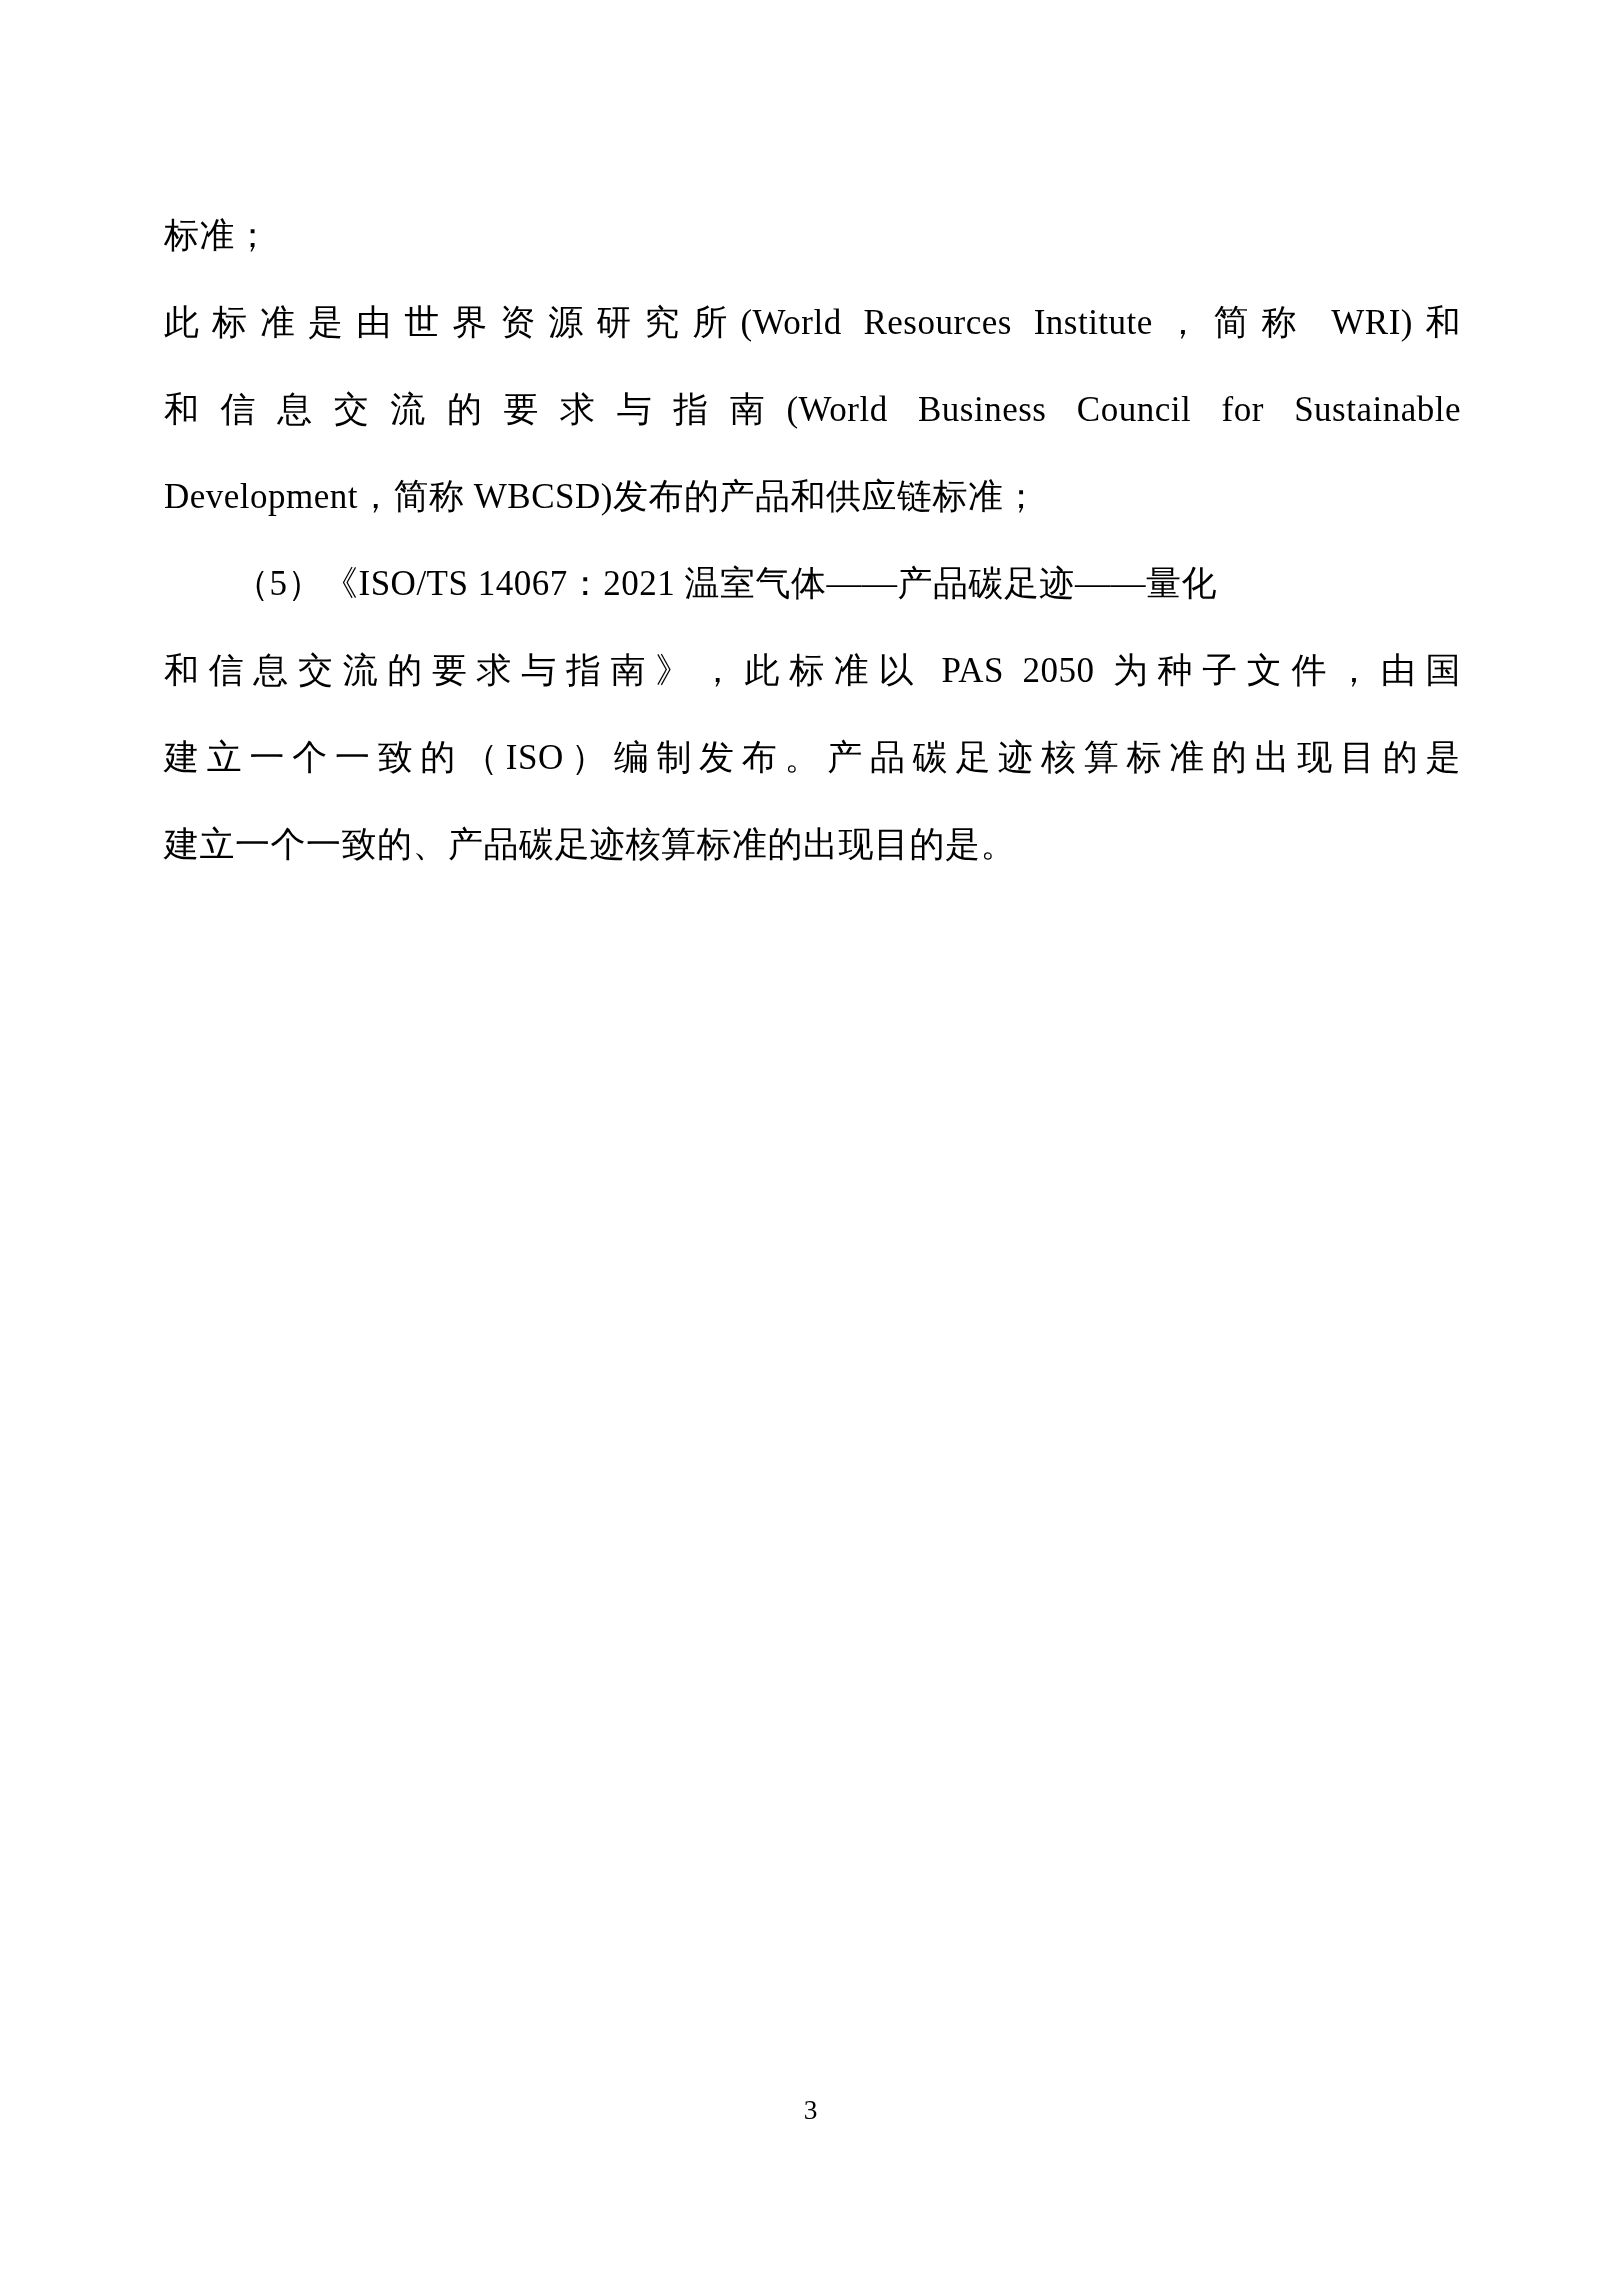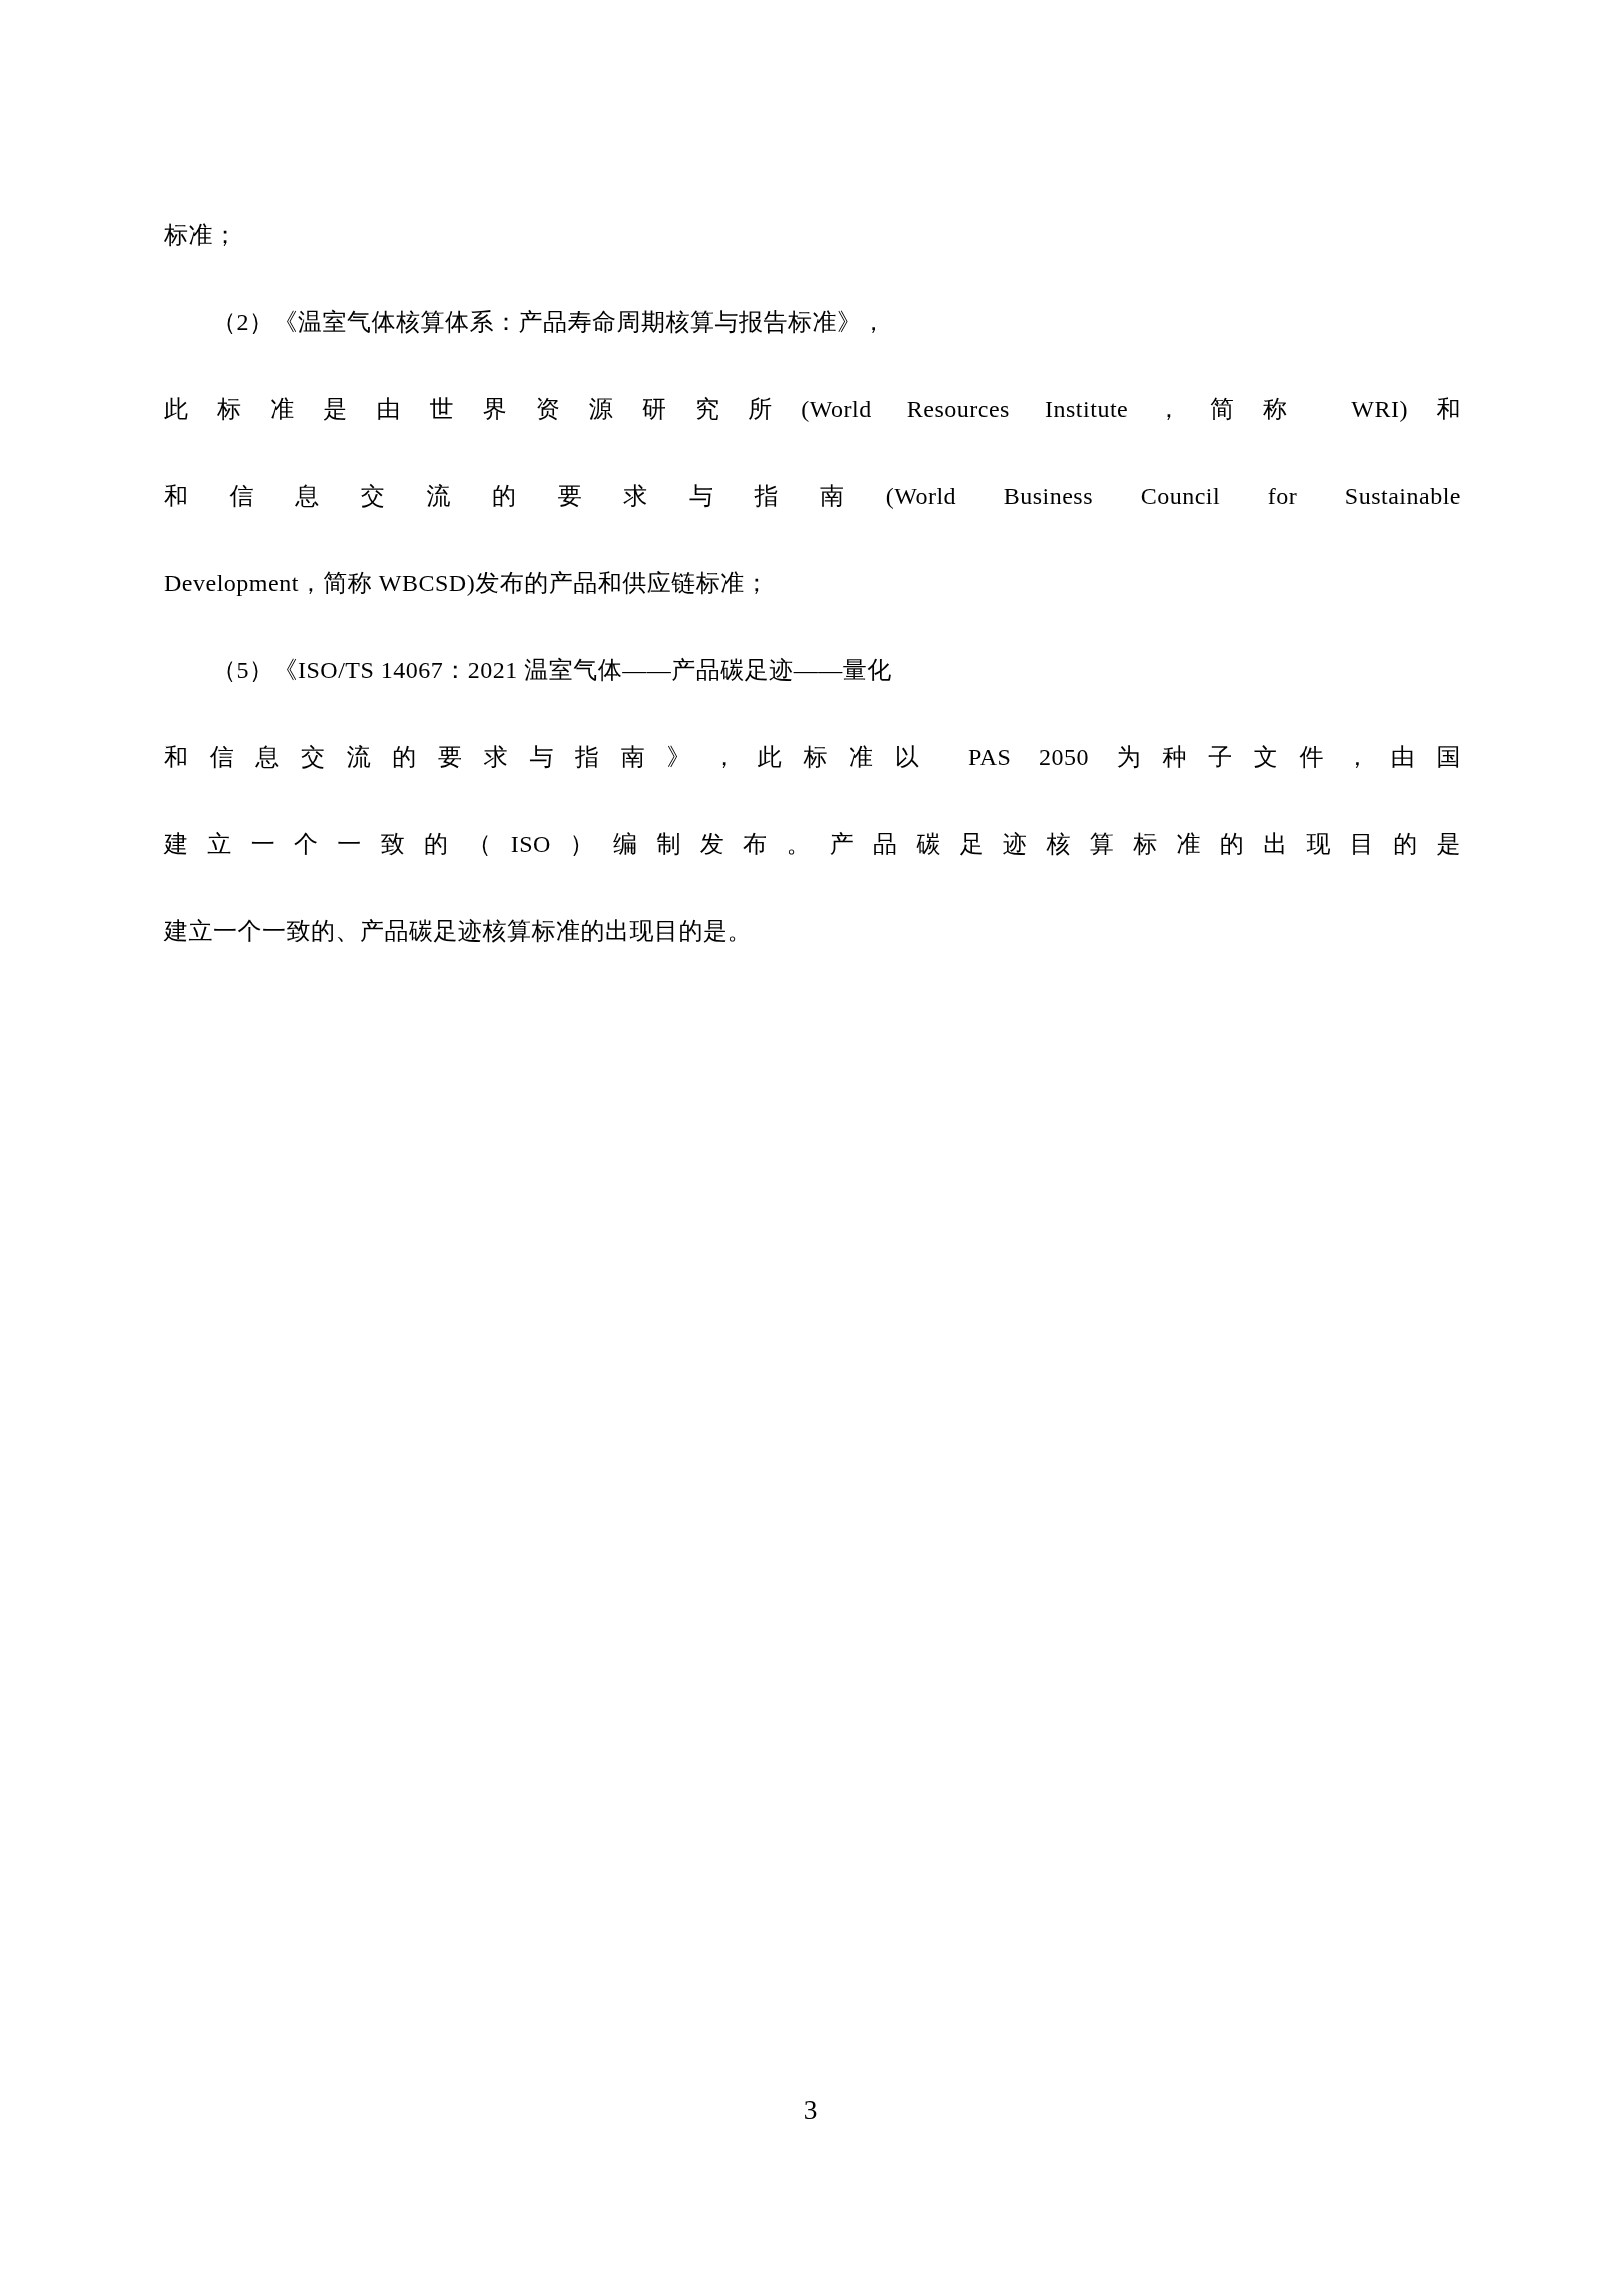--- a/index.html
+++ b/index.html
@@ -20,21 +20,21 @@
     width: 1621px;
     height: 2293px;
     background: #ffffff;
     overflow: hidden;
   }
   .content {
     position: absolute;
     top: 192px;
     left: 164px;
     width: 1297px;
-    font-size: 24px;
+    font-size: 35px;
     line-height: 87px;
     letter-spacing: 0.5px;
   }
   .line {
     height: 87px;
     white-space: nowrap;
     text-align: left;
   }
   .line.justify {
     white-space: normal;
@@ -54,21 +54,20 @@
     font-size: 27.4px;
     line-height: 33px;
   }
 </style>
 </head>
 <body>
 
 <div class="page">
   <div class="content">
     <div class="line">标准；</div>
-    <div class="line indent">（2）《温室气体核算体系：产品寿命周期核算与报告标准》，</div>
     <div class="line justify">此标准是由世界资源研究所(World Resources Institute，简称 WRI)和</div>
     <div class="line justify">和信息交流的要求与指南(World Business Council for Sustainable</div>
     <div class="line">Development，简称 WBCSD)发布的产品和供应链标准；</div>
     <div class="line indent">（5）《ISO/TS 14067：2021 温室气体——产品碳足迹——量化</div>
     <div class="line justify">和信息交流的要求与指南》，此标准以 PAS 2050 为种子文件，由国</div>
     <div class="line justify">建立一个一致的（ISO）编制发布。产品碳足迹核算标准的出现目的是</div>
     <div class="line">建立一个一致的、产品碳足迹核算标准的出现目的是。</div>
   </div>
   <div class="footer">3</div>
 </div>

